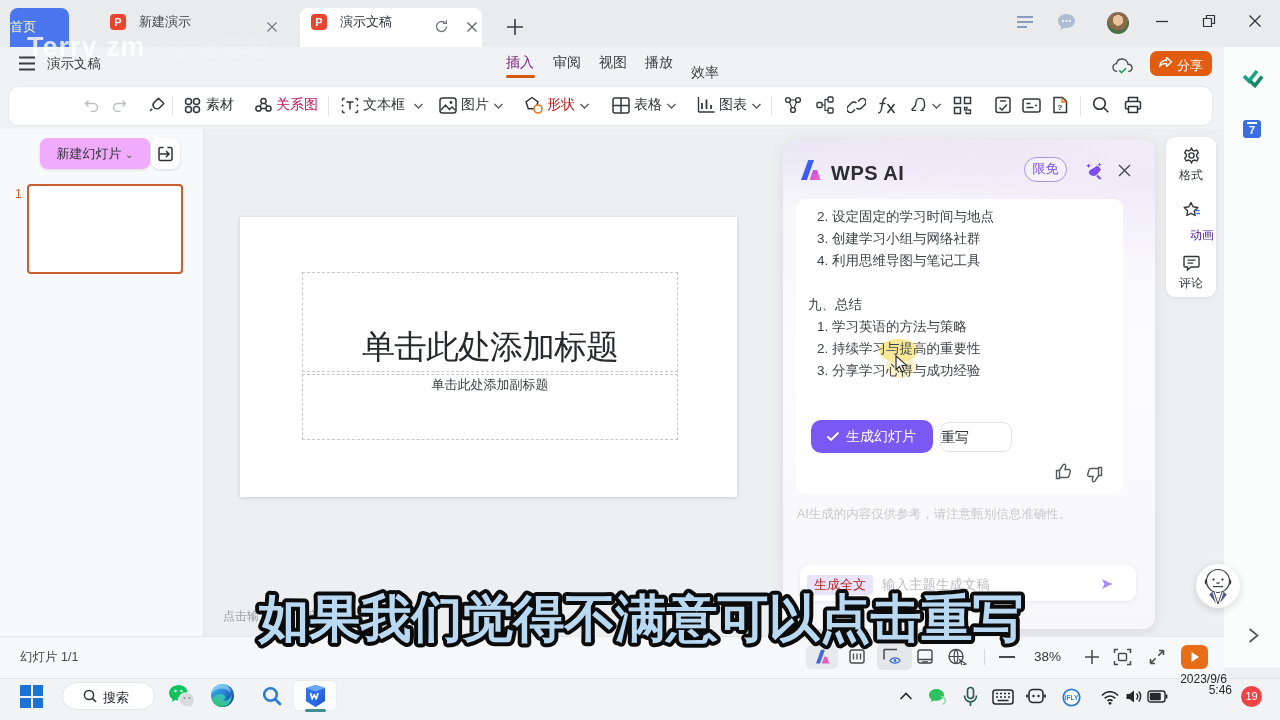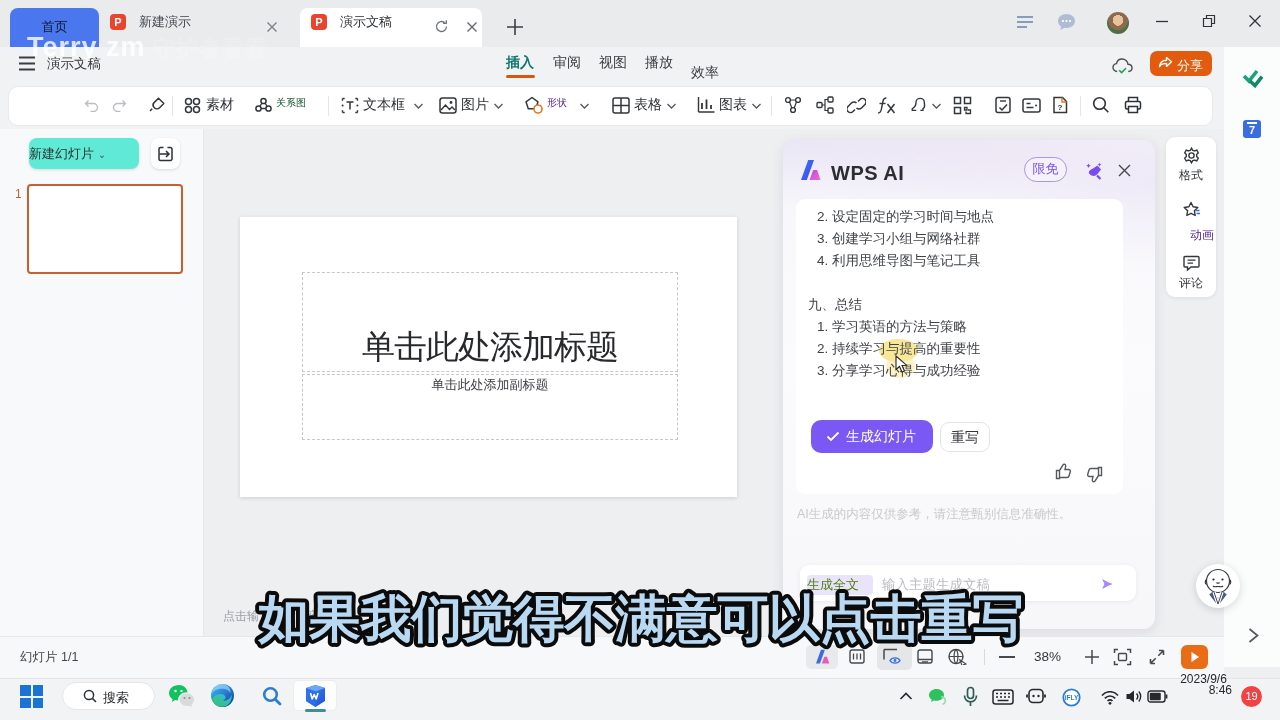--- a/index.html
+++ b/index.html
@@ -4,21 +4,21 @@
 <style>
 *{margin:0;padding:0;box-sizing:border-box}
 html,body{width:1280px;height:720px;overflow:hidden}
 body{font-family:"Liberation Sans",sans-serif;position:relative;background:#eeeff0;-webkit-font-smoothing:antialiased}
 .abs{position:absolute}
 </style>
 </head>
 <body>
 
 <div class="abs" style="left:0;top:0;width:1280px;height:47px;background:#e9ebed"></div>
-<div class="abs" style="left:10px;top:8px;width:89px;height:39px;background:#4a77ee;border-radius:8px 8px 0 0;color:#0f172a;font-size:13px;text-align:center;line-height:37px">首页</div>
+<div class="abs" style="left:10px;top:8px;width:59px;height:39px;background:#4a77ee;border-radius:8px 8px 0 0;color:#fef9c3;font-size:13px;text-align:left;line-height:37px">首页</div>
 
 <div class="abs" style="left:110px;top:14px;width:16px;height:16px;background:#e8442e;border-radius:4px;color:#fff;font-size:11px;font-weight:bold;text-align:center;line-height:16px">P</div>
 <div class="abs" style="left:139px;top:13px;font-size:13px;color:#40434a">新建演示</div>
 <svg class="abs" style="left:265px;top:20px" width="14" height="14" viewBox="0 0 14 14">
     <path d="M2.5 2.5 L11.5 11.5 M11.5 2.5 L2.5 11.5" stroke="#7c8087" stroke-width="1.4"></path>
   </svg>
 
 <div class="abs" style="left:300px;top:8px;width:182px;height:39px;background:#fff;border-radius:8px 8px 0 0"></div>
 <div class="abs" style="left:311px;top:14px;width:16px;height:16px;background:#e8442e;border-radius:4px;color:#fff;font-size:11px;font-weight:bold;text-align:center;line-height:16px">P</div>
 <div class="abs" style="left:340px;top:13px;font-size:13px;color:#2b2e33">演示文稿</div>
@@ -51,21 +51,21 @@
   </svg>
 <svg class="abs" style="left:1248px;top:14px" width="14" height="14" viewBox="0 0 14 14">
     <path d="M1.5 1.5 L12.5 12.5 M12.5 1.5 L1.5 12.5" stroke="#30343a" stroke-width="1.3"></path>
   </svg>
 
 <div class="abs" style="left:0;top:47px;width:1280px;height:82px;background:#f1f2f3"></div>
 <svg class="abs" style="left:18px;top:56px" width="18" height="15" viewBox="0 0 18 15">
     <path d="M1 1.5h16M1 7.5h16M1 13.5h16" stroke="#3a3d42" stroke-width="1.8"></path>
   </svg>
 <div class="abs" style="left:47px;top:55px;font-size:13.5px;color:#35383d">演示文稿</div>
-<div class="abs" style="left:506px;top:54px;font-size:14px;color:#0f766e;font-weight:bold">插入</div>
+<div class="abs" style="left:506px;top:54px;font-size:14px;color:#701a75;font-weight:normal">插入</div>
 <div class="abs" style="left:506px;top:75px;width:29px;height:3px;background:#d6570e;border-radius:2px"></div>
 <div class="abs" style="left:553px;top:54px;font-size:14px;color:#3a3d42">审阅</div>
 <div class="abs" style="left:599px;top:54px;font-size:14px;color:#3a3d42">视图</div>
 <div class="abs" style="left:645px;top:54px;font-size:14px;color:#3a3d42">播放</div>
 <div class="abs" style="left:691px;top:64px;font-size:14px;color:#3a3d42">效率</div>
 <svg class="abs" style="left:1112px;top:57px" width="21" height="19" viewBox="0 0 21 19">
     <path d="M5.2 14.5c-2.4 0-4.2-1.8-4.2-4 0-2 1.5-3.6 3.5-3.9C5 3.9 7.3 2 10.1 2c3.1 0 5.7 2.3 5.9 5.3 2.2.1 4 1.7 4 3.8 0 1.9-1.6 3.4-3.7 3.4" fill="none" stroke="#4a4d52" stroke-width="1.4"></path>
     <path d="M7.2 13.2l2.4 2.4 4.4-4.4" fill="none" stroke="#19a05f" stroke-width="1.6"></path>
   </svg>
 <div class="abs" style="left:1150px;top:51px;width:62px;height:25px;background:#e25c10;border-radius:7px"></div>
@@ -92,21 +92,21 @@
     <circle cx="4.5" cy="12.5" r="3" fill="none" stroke="#33363b" stroke-width="1.5"></circle>
     <circle cx="12.5" cy="12.5" r="3" fill="none" stroke="#33363b" stroke-width="1.5"></circle>
   </svg>
 <div class="abs" style="left:206px;top:96px;font-size:14px;color:#2e3136">素材</div>
 <svg class="abs" style="left:254px;top:96px" width="19" height="18" viewBox="0 0 19 18">
     <circle cx="9.5" cy="5" r="2.6" fill="none" stroke="#33363b" stroke-width="1.5"></circle>
     <circle cx="4.5" cy="12.5" r="2.6" fill="none" stroke="#33363b" stroke-width="1.5"></circle>
     <circle cx="14.5" cy="12.5" r="2.6" fill="none" stroke="#33363b" stroke-width="1.5"></circle>
     <path d="M8 7l-2 3.2 M11 7l2 3.2 M7 12.5h5" stroke="#33363b" stroke-width="1.3"></path>
   </svg>
-<div class="abs" style="left:276px;top:96px;font-size:10px;color:#14532d">关系图</div>
+<div class="abs" style="left:276px;top:96px;font-size:14px;color:#be185d">关系图</div>
 <div class="abs" style="left:328px;top:96px;width:1px;height:20px;background:#e4e5e7"></div>
 <svg class="abs" style="left:341px;top:97px" width="18" height="17" viewBox="0 0 18 17">
     <path d="M1.5 1.5h2.2 M1.5 1.5v2.2 M16.5 1.5h-2.2 M16.5 1.5v2.2 M1.5 15.5h2.2 M1.5 15.5v-2.2 M16.5 15.5h-2.2 M16.5 15.5v-2.2" stroke="#33363b" stroke-width="1.4"></path>
     <path d="M5.5 5h7 M9 5v7.5" stroke="#33363b" stroke-width="1.5"></path>
     <circle cx="1.6" cy="8.5" r="1" fill="#33363b"></circle>
     <circle cx="16.4" cy="8.5" r="1" fill="#33363b"></circle>
   </svg>
 <div class="abs" style="left:363px;top:96px;font-size:14px;color:#2e3136">文本框</div>
 <svg class="abs" style="left:413px;top:102px" width="11" height="8" viewBox="0 0 11 8">
     <path d="M1.5 2 L5.5 6 L9.5 2" fill="none" stroke="#54575c" stroke-width="1.3"></path>
@@ -117,21 +117,21 @@
     <circle cx="12" cy="5.5" r="1.4" fill="#33363b"></circle>
   </svg>
 <div class="abs" style="left:461px;top:96px;font-size:14px;color:#2e3136">图片</div>
 <svg class="abs" style="left:493px;top:102px" width="11" height="8" viewBox="0 0 11 8">
     <path d="M1.5 2 L5.5 6 L9.5 2" fill="none" stroke="#54575c" stroke-width="1.3"></path>
   </svg>
 <svg class="abs" style="left:525px;top:96px" width="18" height="18" viewBox="0 0 18 18">
     <path d="M7 1.5 L13 5.8 L10.7 12.8 L3.3 12.8 L1 5.8 Z" fill="none" stroke="#33363b" stroke-width="1.5" stroke-linejoin="round"></path>
     <circle cx="13" cy="13" r="4" fill="#fff" stroke="#e8751a" stroke-width="1.6"></circle>
   </svg>
-<div class="abs" style="left:547px;top:96px;font-size:10px;color:#4c1d95">形状</div>
+<div class="abs" style="left:547px;top:96px;font-size:14px;color:#b91c1c">形状</div>
 <svg class="abs" style="left:579px;top:102px" width="11" height="8" viewBox="0 0 11 8">
     <path d="M1.5 2 L5.5 6 L9.5 2" fill="none" stroke="#54575c" stroke-width="1.3"></path>
   </svg>
 <svg class="abs" style="left:612px;top:97px" width="18" height="17" viewBox="0 0 18 17">
     <rect x="1" y="1" width="16" height="15" rx="2" fill="none" stroke="#33363b" stroke-width="1.5"></rect>
     <path d="M1 8.5h16 M9 1v15" stroke="#33363b" stroke-width="1.5"></path>
   </svg>
 <div class="abs" style="left:634px;top:96px;font-size:14px;color:#2e3136">表格</div>
 <svg class="abs" style="left:666px;top:102px" width="11" height="8" viewBox="0 0 11 8">
     <path d="M1.5 2 L5.5 6 L9.5 2" fill="none" stroke="#54575c" stroke-width="1.3"></path>
@@ -196,21 +196,21 @@
     <circle cx="7.5" cy="7.5" r="5.8" fill="none" stroke="#2e3136" stroke-width="1.6"></circle>
     <path d="M11.8 11.8 L16.3 16.3" stroke="#2e3136" stroke-width="1.6"></path>
   </svg>
 <svg class="abs" style="left:1124px;top:96px" width="18" height="18" viewBox="0 0 18 18">
     <path d="M4.5 5.5 V1.5 h9 v4" fill="none" stroke="#2e3136" stroke-width="1.5"></path>
     <rect x="1.5" y="5.5" width="15" height="7.5" rx="1.5" fill="none" stroke="#2e3136" stroke-width="1.5"></rect>
     <path d="M4.5 10.5 h9 v6 h-9 z" fill="#fff" stroke="#2e3136" stroke-width="1.5"></path>
   </svg>
 
 <div class="abs" style="left:0;top:129px;width:204px;height:507px;background:#f8f9fa;border-right:1px solid #e5e6e8"></div>
-<div class="abs" style="left:29px;top:138px;width:110px;height:31px;background:#5eead4;border-radius:8px;box-shadow:0 1px 3px rgba(0,0,0,.13);font-size:13px;color:#2e3136;line-height:31px">新建幻灯片 <span style="font-size:10px;color:#55585d">⌄</span></div>
+<div class="abs" style="left:40px;top:138px;width:110px;height:31px;background:#f0abfc;border-radius:8px;box-shadow:0 1px 3px rgba(0,0,0,.13);font-size:13px;color:#2e3136;text-align:center;line-height:31px">新建幻灯片 <span style="font-size:10px;color:#55585d">⌄</span></div>
 <div class="abs" style="left:151px;top:138px;width:29px;height:31px;background:#fff;border-radius:8px;box-shadow:0 1px 3px rgba(0,0,0,.13)"></div>
 <svg class="abs" style="left:158px;top:146px" width="16" height="16" viewBox="0 0 16 16">
     <path d="M5.5 1.5 h-3 a1.5 1.5 0 0 0-1.5 1.5 v10 a1.5 1.5 0 0 0 1.5 1.5 h10 a1.5 1.5 0 0 0 1.5-1.5 v-10 a1.5 1.5 0 0 0-1.5-1.5 h-3" fill="none" stroke="#2e3136" stroke-width="1.5"></path>
     <path d="M1.5 8h9 M8 5l3 3-3 3" fill="none" stroke="#2e3136" stroke-width="1.5"></path>
   </svg>
 <div class="abs" style="left:15px;top:187px;font-size:12px;color:#cf5f2c">1</div>
 <div class="abs" style="left:27px;top:184px;width:156px;height:90px;background:#fff;border:2px solid #c7602e;border-radius:4px"></div>
 
 <div class="abs" style="left:240px;top:217px;width:497px;height:280px;background:#fff;box-shadow:0 1px 4px rgba(0,0,0,.14)"></div>
 <div class="abs" style="left:302px;top:272px;width:376px;height:100px;border:1px dashed #c6c7c9"></div>
@@ -288,33 +288,33 @@
 </div>
 <svg class="abs" style="left:894px;top:355px;z-index:5" width="15" height="19" viewBox="0 0 15 19">
     <path d="M2 1 L2 14.5 L5.5 11.5 L8 17 L10.5 16 L8 10.5 L12.5 10.2 Z" fill="#fff" stroke="#222" stroke-width="1.1"></path>
   </svg>
 
 <div class="abs" style="left:811px;top:420px;width:122px;height:33px;background:#7a58f4;border-radius:10px"></div>
 <svg class="abs" style="left:826px;top:431px" width="14" height="11" viewBox="0 0 14 11">
     <path d="M1.5 5.5 L5 9 L12.5 1.5" fill="none" stroke="#fff" stroke-width="1.8"></path>
   </svg>
 <div class="abs" style="left:846px;top:428px;font-size:14px;color:#fff">生成幻灯片</div>
-<div class="abs" style="left:940px;top:422px;width:50px;height:30px;background:#fff;border:1px solid #e3e4e6;border-radius:9px;font-size:14px;color:#33363b;text-align:center;line-height:28px">重写</div>
+<div class="abs" style="left:940px;top:422px;width:72px;height:30px;background:#fff;border:1px solid #e3e4e6;border-radius:9px;font-size:14px;color:#33363b;text-align:left;line-height:28px">重写</div>
 <svg class="abs" style="left:1055px;top:463px" width="17" height="17" viewBox="0 0 17 17">
     <path d="M1.5 7.5 h3 v8 h-3 z M4.5 14.5 h7.5 c1 0 1.8-.6 2-1.5l1.3-4.5c.3-1-.5-2-1.6-2 h-3.7 l.7-3.3 c.2-1-.5-1.9-1.5-1.9-.5 0-1 .3-1.2.7L4.5 7.5" fill="none" stroke="#55585d" stroke-width="1.4"></path>
   </svg>
 <svg class="abs" style="left:1086px;top:466px" width="17" height="17" viewBox="0 0 17 17">
     <g transform="rotate(180 8.5 8.5)">
       <path d="M1.5 7.5 h3 v8 h-3 z M4.5 14.5 h7.5 c1 0 1.8-.6 2-1.5l1.3-4.5c.3-1-.5-2-1.6-2 h-3.7 l.7-3.3 c.2-1-.5-1.9-1.5-1.9-.5 0-1 .3-1.2.7L4.5 7.5" fill="none" stroke="#55585d" stroke-width="1.4"></path>
     </g>
   </svg>
 <div class="abs" style="left:797px;top:506px;font-size:12.5px;color:#c9c9cd">AI生成的内容仅供参考，请注意甄别信息准确性。</div>
 
 <div class="abs" style="left:800px;top:565px;width:336px;height:36px;background:#fff;border-radius:9px;box-shadow:0 1px 4px rgba(120,110,160,.12)"></div>
-<div class="abs" style="left:807px;top:575px;width:66px;height:20px;background:#eae4fb;border-radius:4px;font-size:13px;color:#4d7c0f;text-align:left;line-height:20px">生成全文</div>
+<div class="abs" style="left:807px;top:575px;width:66px;height:20px;background:#eae4fb;border-radius:4px;font-size:13px;color:#b91c1c;text-align:center;line-height:20px">生成全文</div>
 <div class="abs" style="left:882px;top:576px;font-size:13.5px;color:#bbbbc2">输入主题生成文稿</div>
 <svg class="abs" style="left:1100px;top:577px" width="22" height="14" viewBox="0 0 22 14">
     <path d="M2 2 L12 7 L2 12 L4.5 7 Z" fill="#a78cf5"></path>
     <path d="M4.5 7 h7" stroke="#a78cf5" stroke-width="1.5"></path>
   </svg>
 
 <div class="abs" style="left:1196px;top:564px;width:44px;height:44px;background:#fff;border-radius:50%;box-shadow:0 2px 8px rgba(0,0,0,.15)"></div>
 <svg class="abs" style="left:1199px;top:566px" width="38" height="40" viewBox="0 0 38 40">
     <circle cx="19" cy="15" r="11.5" fill="#fff" stroke="#3a3d42" stroke-width="1.2"></circle>
     <path d="M7.7 13.5a2 2.6 0 0 0 0 5" fill="none" stroke="#33363b" stroke-width="1.2"></path>
@@ -467,21 +467,21 @@
   </svg>
 <svg class="abs" style="left:1125px;top:688px" width="18" height="17" viewBox="0 0 18 17">
     <path d="M1.5 6 h3 L9 2.5 v12 L4.5 11 h-3 z" fill="#26282c"></path>
     <path d="M11.5 5.5c1.5 1.7 1.5 4.3 0 6 M13.8 3.5c2.5 2.8 2.5 7.2 0 10" fill="none" stroke="#26282c" stroke-width="1.4"></path>
   </svg>
 <svg class="abs" style="left:1147px;top:690px" width="21" height="13" viewBox="0 0 21 13">
     <rect x="1" y="1" width="17" height="11" rx="2.5" fill="none" stroke="#26282c" stroke-width="1.4"></rect>
     <rect x="2.8" y="2.8" width="11" height="7.4" rx="1" fill="#26282c"></rect>
     <path d="M19.5 4.5v4" stroke="#26282c" stroke-width="1.8"></path>
   </svg>
-<div class="abs" style="left:1185px;top:683px;width:47px;height:13px;font-size:12px;color:#26282c;text-align:right">8:46</div>
+<div class="abs" style="left:1185px;top:683px;width:47px;height:13px;font-size:12px;color:#26282c;text-align:right">5:46</div>
 <div class="abs" style="left:1175px;top:672px;width:57px;height:13px;font-size:12px;color:#26282c;text-align:center">2023/9/6</div>
 <div class="abs" style="left:1241px;top:686px;width:21px;height:21px;background:#ef4444;border-radius:50%;color:#fff;font-size:11px;text-align:center;line-height:21px">19</div>
 
 <svg class="abs" style="left:0;top:578px;width:1280px;height:80px;z-index:60" width="1280" height="80" viewBox="0 0 1280 80">
     <text x="641" y="58" text-anchor="middle" font-size="51" font-weight="bold" font-family="Liberation Sans,sans-serif" fill="#b9d8f2" stroke="#0b0b0b" stroke-width="8" paint-order="stroke" stroke-linejoin="round">如果我们觉得不满意可以点击重写</text>
   </svg>
 
 <div class="abs" style="left:27px;top:32px;font-size:27px;font-weight:bold;color:rgba(255,255,255,.8);letter-spacing:1px;z-index:20">Terry zm<span style="opacity:.18;font-size:22px">  守护者看看</span></div>
 
 </body></html>

